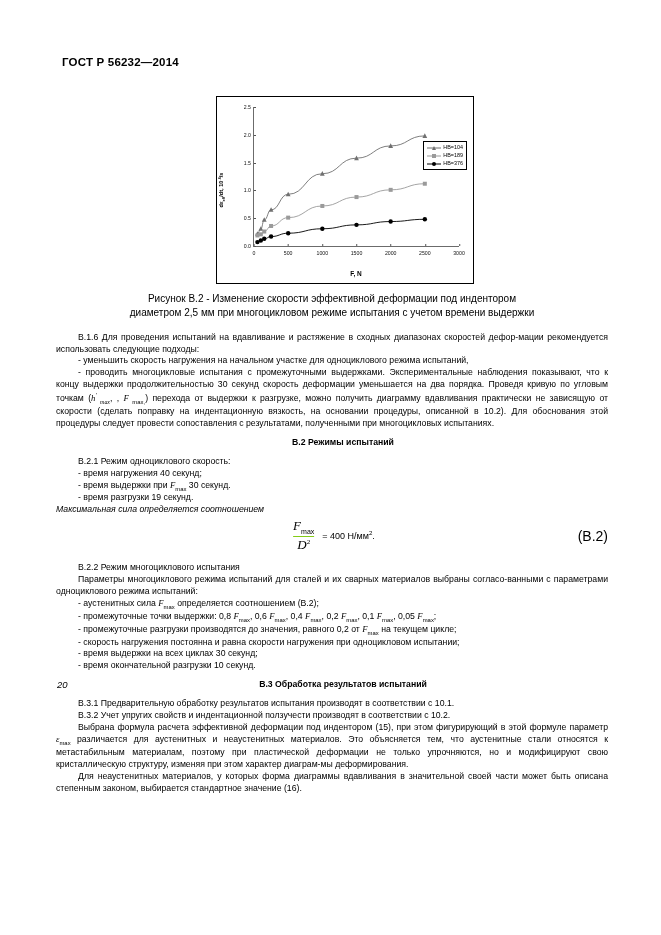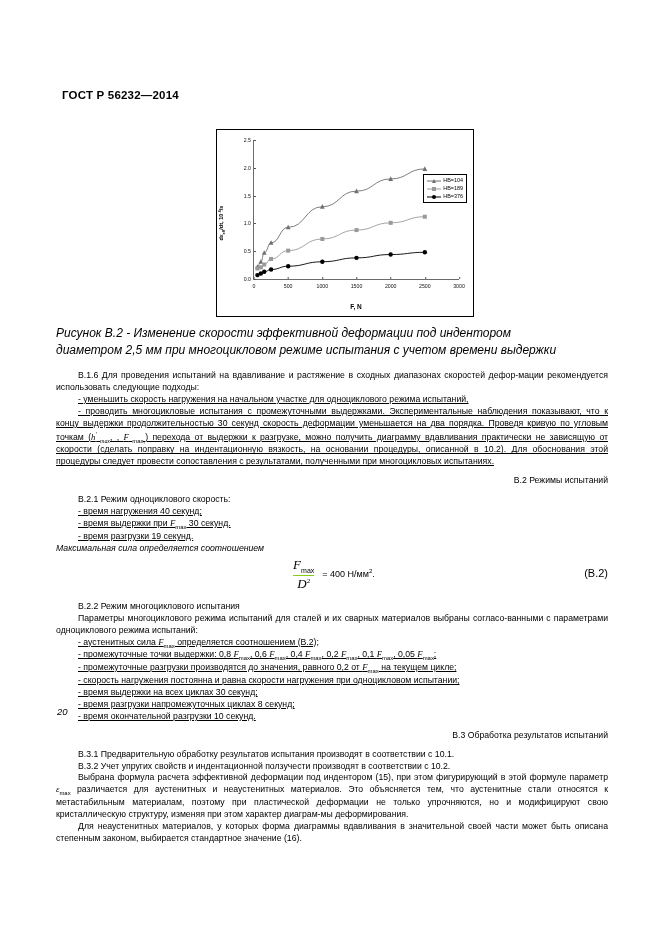--- a/index.html
+++ b/index.html
@@ -11,21 +11,20 @@
     font-family: "Liberation Sans", sans-serif;
     color: #000000;
     position: relative;
     overflow: hidden;
   }
   .page {
     position: absolute;
     left: 0; top: 0;
     width: 661px; height: 738px;
     padding: 0;
-    margin-top: 33px;
   }
   .header {
     position: absolute;
     left: 62px;
     top: 56px;
     font-size: 11.5px;
     font-weight: bold;
     letter-spacing: 0.2px;
   }
   .content {
@@ -144,43 +143,42 @@
     transform: translateY(-50%);
   }
   .legend-swatch b {
     position: absolute;
     left: 50%; top: 50%;
     transform: translate(-50%,-50%);
     width: 4px; height: 4px;
   }
   .caption {
     width: 552px;
-    text-align: left;
-    font-size: 12px;
+    text-align: center;
+    font-size: 10px;
     line-height: 1.38;
     margin-top: 8px;
-    font-style: italic;
   }
 
   
   .body-text {
     margin-top: 12px;
     font-size: 8.7px;
     line-height: 1.37;
     text-align: justify;
   }
   .p { margin: 0 0 0px 0; text-align: justify; }
   .p.indent { text-indent: 22px; }
-  .p.bullet { text-indent: 22px; text-decoration: underline; }
+  .p.bullet { text-indent: 22px; }
   .p.hang { text-indent: 0; font-style: italic; }
   .h-sub {
-    font-weight: normal;
+    font-weight: bold;
     text-indent: 22px;
     margin: 7px 0 7px 0;
-    text-align: right;
+    text-align: center;
   }
 
   .formula-row {
     position: relative;
     height: 40px;
     margin: 3px 0 3px 0;
   }
   .formula {
     position: absolute;
     left: 50%;
@@ -200,27 +198,27 @@
     line-height: 1.05;
   }
   .frac .num { padding: 0 4px 1px 4px; }
   .frac .den { padding: 1px 4px 0 4px; border-top: 1px solid #84cc16; }
   .frac sub { font-style: normal; font-size: 7px; font-family: "Liberation Sans", sans-serif; }
   .frac sup { font-style: normal; font-size: 7px; }
   .eqnum {
     position: absolute;
     right: 0;
     top: 8px;
-    font-size: 11px;
+    font-size: 14px;
   }
   .ital { font-family: "Liberation Serif", serif; font-style: italic; }
   .page-num {
     position: absolute;
     left: 57px;
-    bottom: 54px;
+    bottom: 48px;
     font-size: 9.5px;
     font-style: italic;
   }
   sub { font-size: 0.68em; }
   sup { font-size: 0.68em; }
 </style>
 </head>
 <body>
 
 <div class="page">
@@ -337,21 +335,20 @@
         <div class="eqnum">(В.2)</div>
       </div>
 
       <p class="p indent">В.2.2 Режим многоциклового испытания</p>
       <p class="p indent">Параметры многоциклового режима испытаний для сталей и их сварных материалов выбраны согласо-ванными с параметрами одноциклового режима испытаний:</p>
       <p class="p bullet"><span>- аустенитных сила </span><span class="ital">F</span><sub>max</sub><span> определяется соотношением (В.2);</span></p>
       <p class="p bullet"><span>- промежуточные точки выдержки: 0,8 </span><span class="ital">F</span><sub>max</sub>, 0,6 <span class="ital">F</span><sub>max</sub>, 0,4 <span class="ital">F</span><sub>max</sub>, 0,2 <span class="ital">F</span><sub>max</sub>, 0,1 <span class="ital">F</span><sub>max</sub>, 0,05 <span class="ital">F</span><sub>max</sub>;</p>
       <p class="p bullet"><span>- промежуточные разгрузки производятся до значения, равного 0,2 от </span><span class="ital">F</span><sub>max</sub><span> на текущем цикле;</span></p>
       <p class="p bullet">- скорость нагружения постоянна и равна скорости нагружения при одноцикловом испытании;</p>
       <p class="p bullet">- время выдержки на всех циклах 30 секунд;</p>
-      <p class="p bullet">- время разгрузки напромежуточных циклах  8 секунд;</p>
       <p class="p bullet">- время окончательной разгрузки  10 секунд.</p>
 
       <div class="h-sub">В.3 Обработка результатов испытаний</div>
 
       <p class="p indent">В.3.1 Предварительную обработку результатов испытания производят в соответствии с 10.1.</p>
       <p class="p indent">В.3.2 Учет упругих свойств и индентационной ползучести производят в соответствии с 10.2.</p>
       <p class="p indent"><span>Выбрана формула расчета эффективной деформации под индентором (15), при этом фигурирующий в этой формуле параметр  </span><span class="ital">ε</span><sub>max</sub><span> различается для аустенитных и неаустенитных материалов. Это объясняется тем, что аустенитные стали относятся к метастабильным материалам, поэтому при пластической деформации не только упрочняются, но и модифицируют свою кристаллическую структуру, изменяя при этом характер диаграм-мы деформирования.</span></p>
       <p class="p indent">Для неаустенитных материалов, у которых форма диаграммы вдавливания в значительной своей части может быть описана степенным законом, выбирается стандартное значение (16).</p>
 
     </div>

